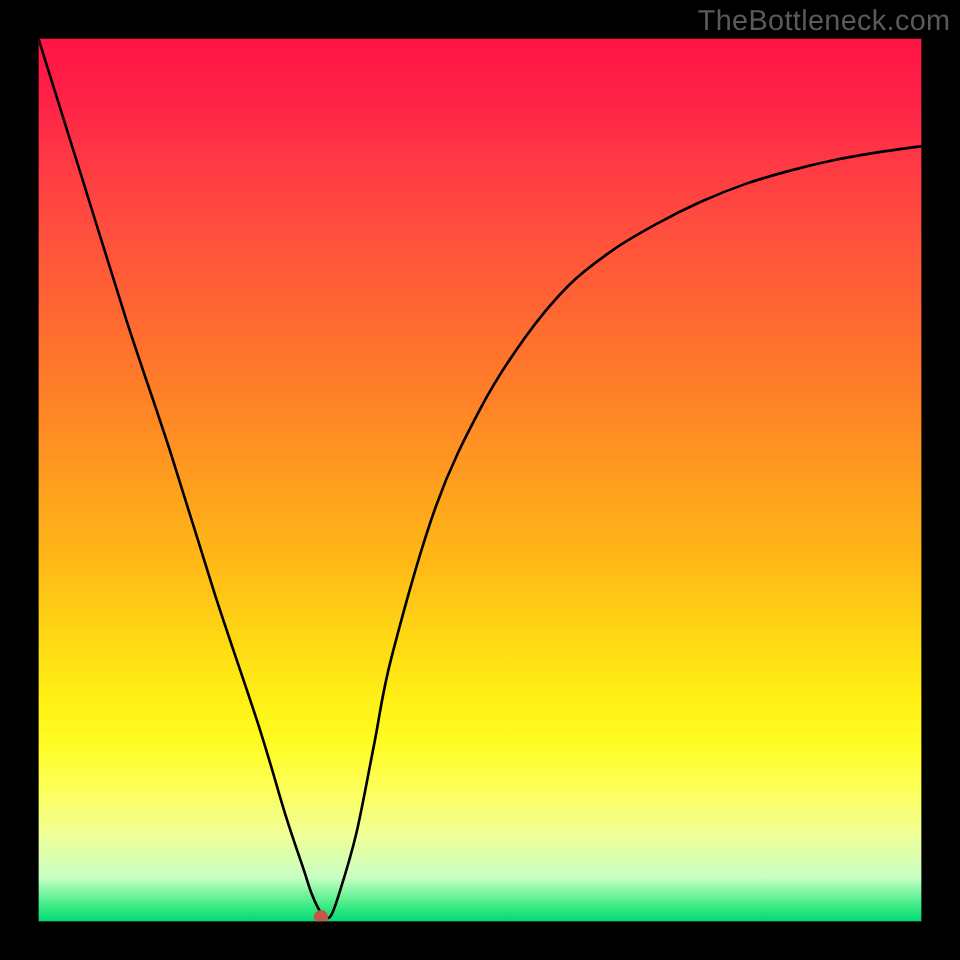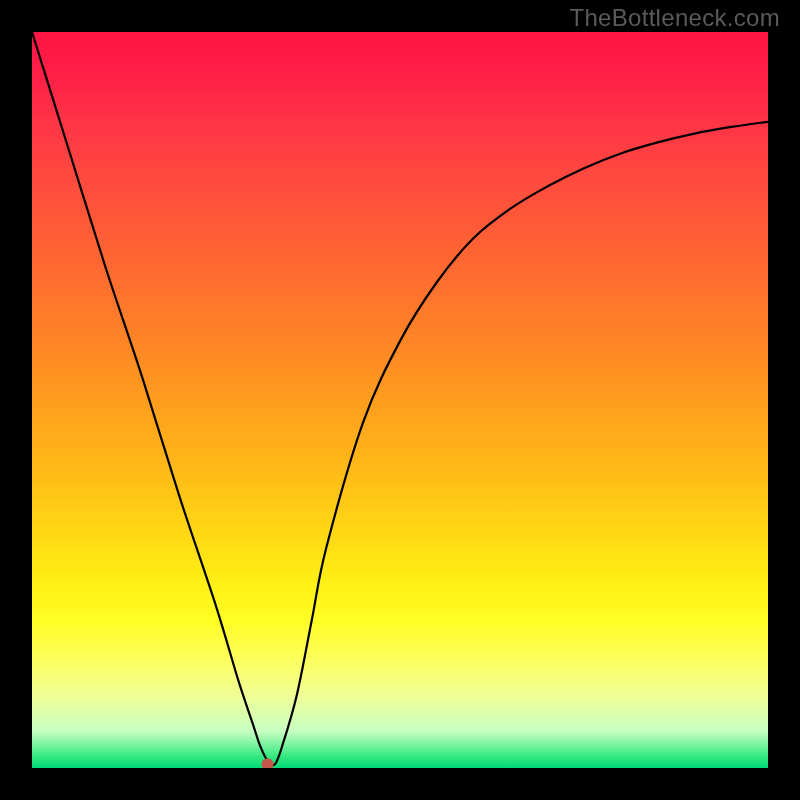--- a/index.html
+++ b/index.html
@@ -6,21 +6,21 @@
   html, body { width: 800px; height: 800px; overflow: hidden; background: #000; }
   .container {
     position: relative;
     width: 800px;
     height: 800px;
     background: #000;
   }
   .watermark {
     position: absolute;
     top: 4px;
-    right: 20px;
+    right: 8px;
     font-family: Arial, Helvetica, sans-serif;
     font-size: 24px;
     font-weight: 400;
     color: #5a5a5a;
     letter-spacing: 0.3px;
     z-index: 10;
   }
   .plot-area {
     position: absolute;
     left: 32px;

